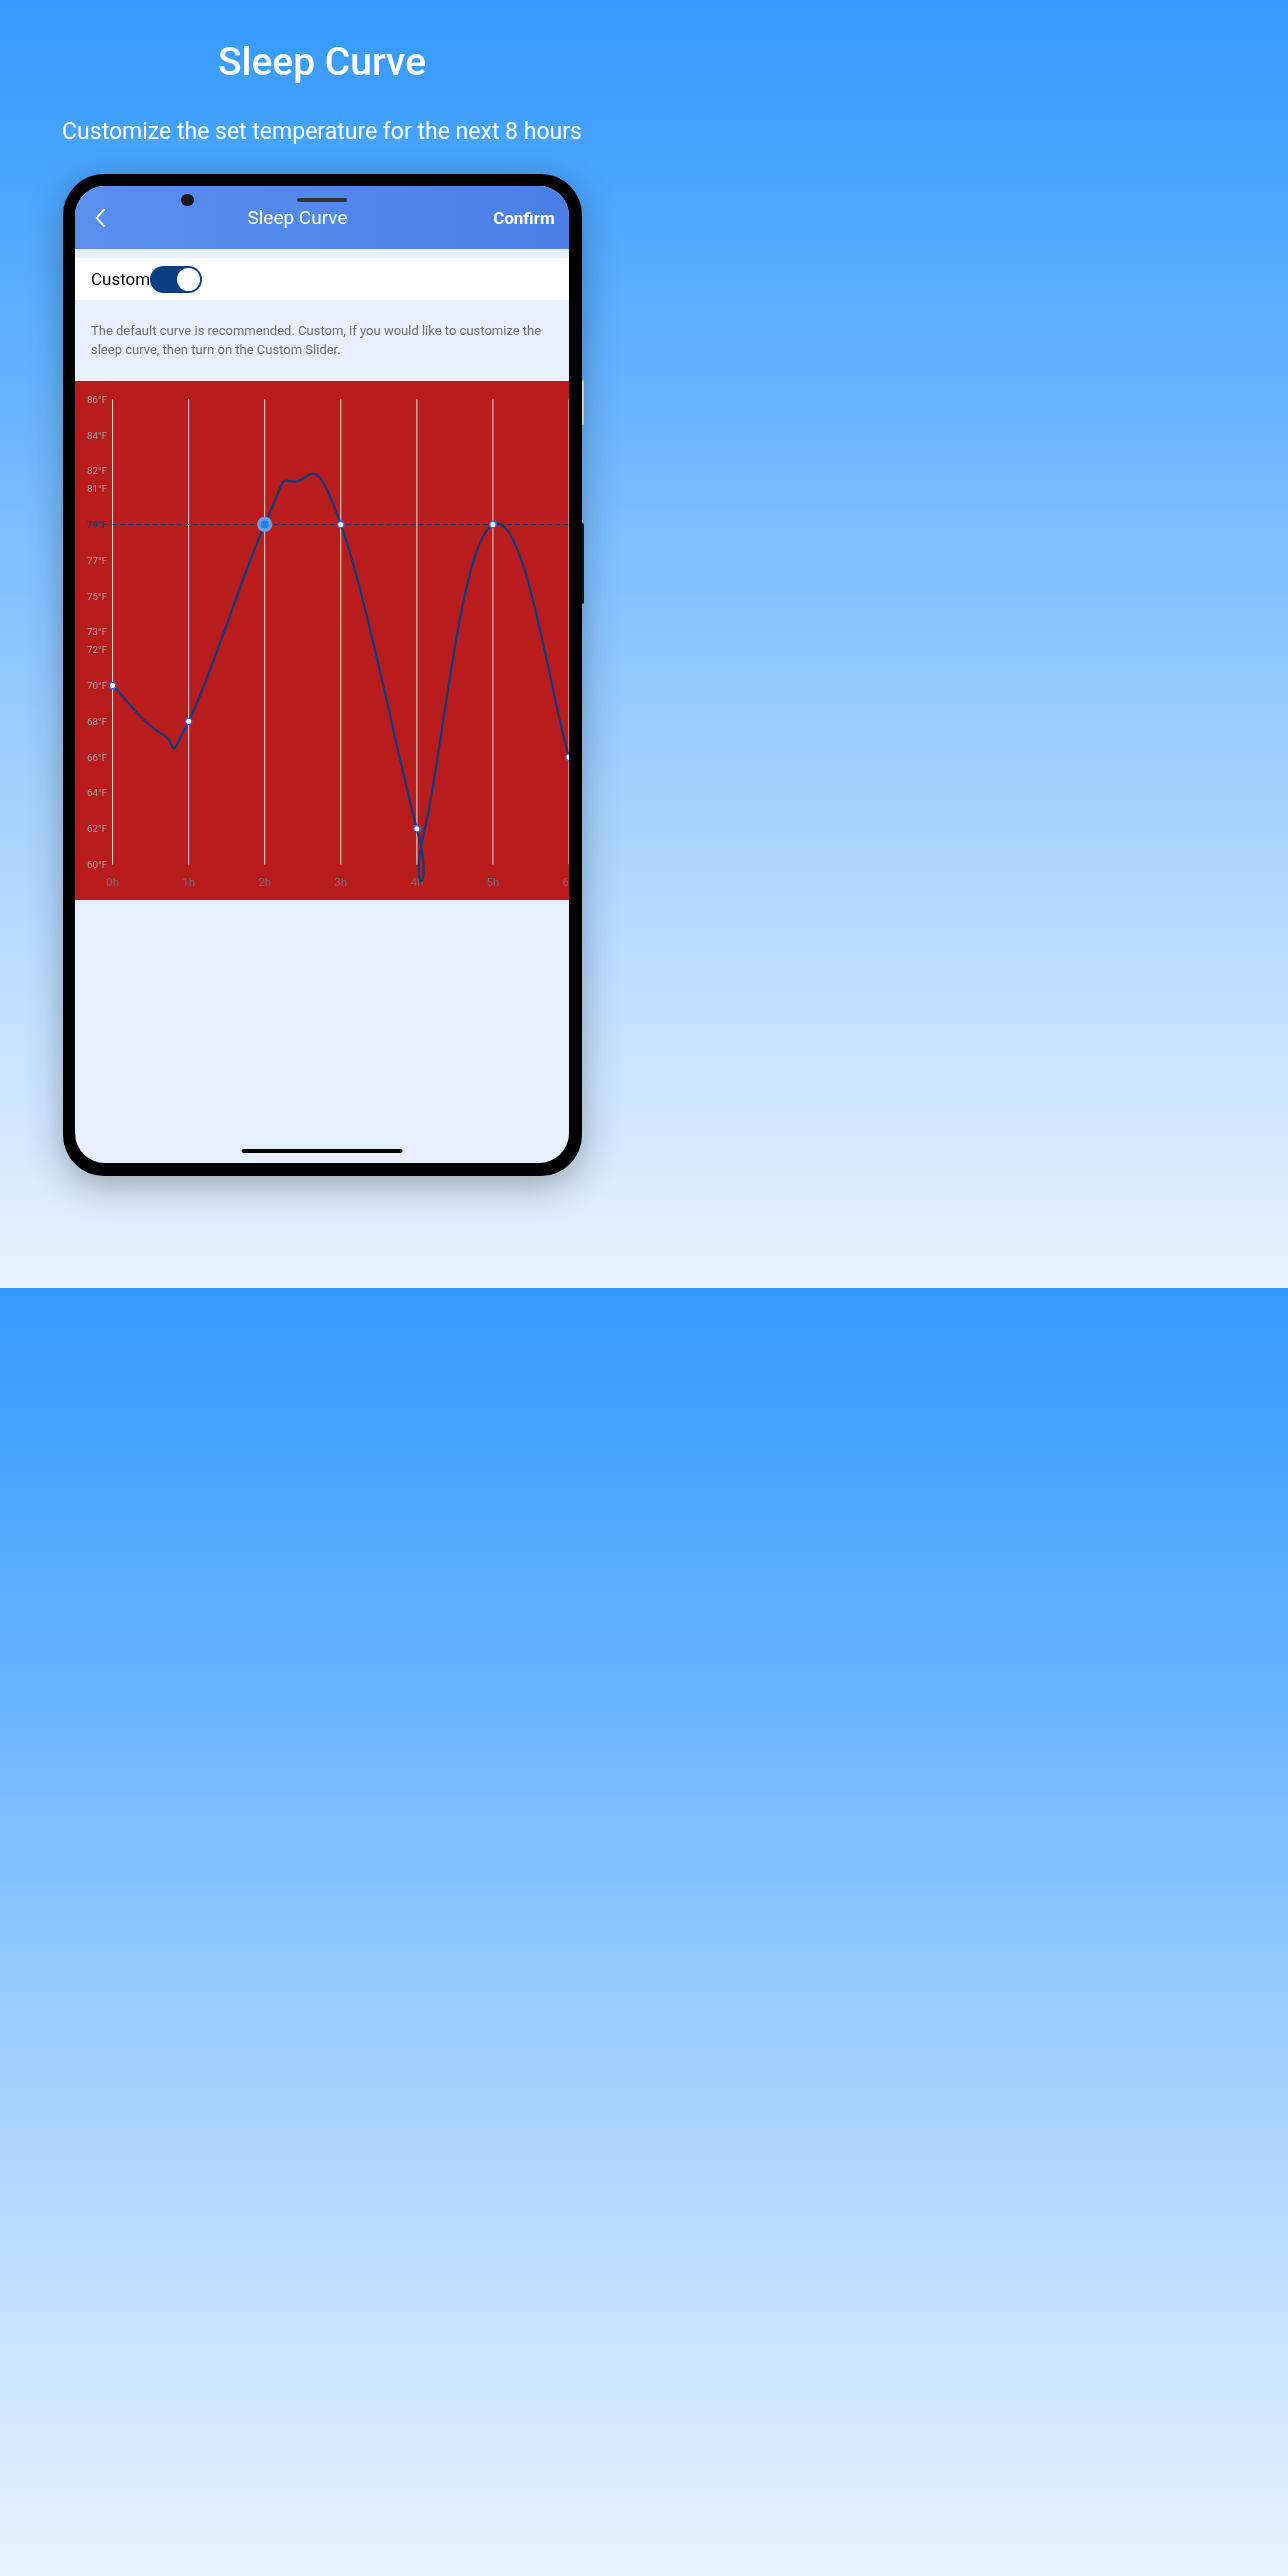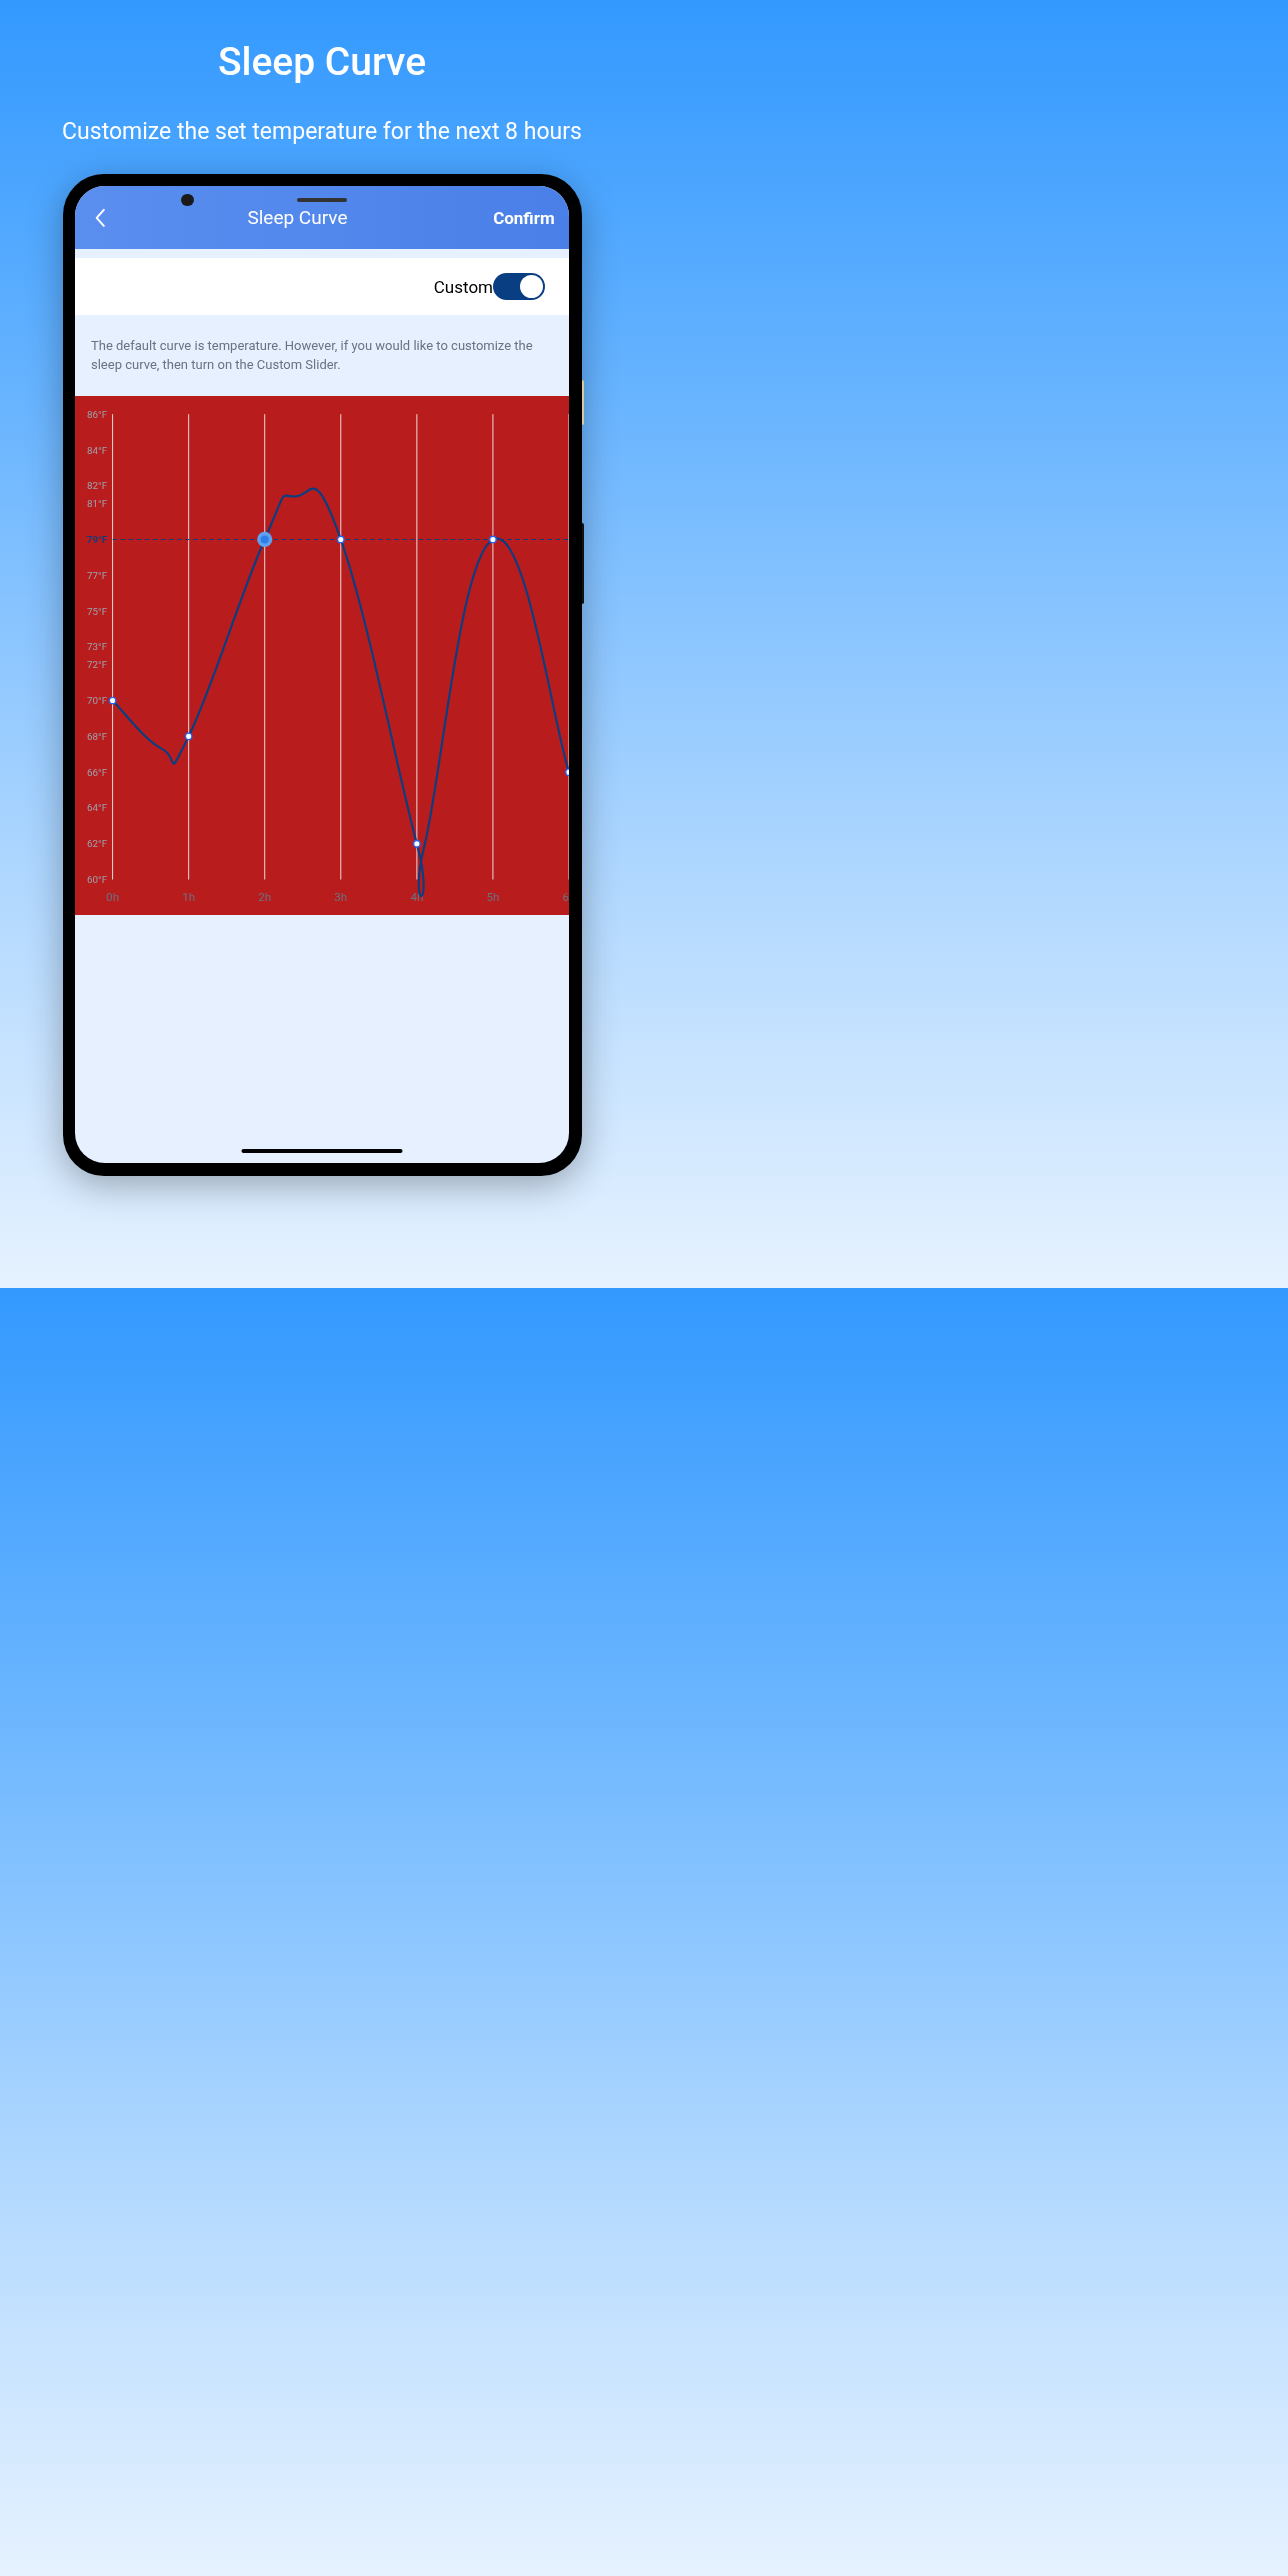--- a/index.html
+++ b/index.html
@@ -131,26 +131,26 @@
   font-weight: 400;
   margin-left: -9px;
 }
 
 .confirm-btn {
   font-size: 17px;
   font-weight: 700;
 }
 
 .custom-row {
-  height: 57px;
+  height: 42px;
   background: #fff;
   display: flex;
   align-items: center;
-  justify-content: flex-end;
-  padding: 0 24px;
+  justify-content: flex-start;
+  padding: 0 16px;
   margin-top: 9px;
 }
 
 .custom-label {
   font-size: 17px;
   color: #000;
   font-weight: 400;
 }
 
 .toggle {
@@ -222,21 +222,21 @@
       <span class="confirm-btn">Confirm</span>
     </div>
 
     <div class="custom-row">
       <span class="custom-label">Custom</span>
       <div class="toggle">
         <div class="toggle-thumb"></div>
       </div>
     </div>
 
-    <div class="info-text">The default curve is temperature. However, if you would like to customize the sleep curve, then turn on the Custom Slider.</div>
+    <div class="info-text">The default curve is recommended. Custom, if you would like to customize the sleep curve, then turn on the Custom Slider.</div>
 
     <div class="chart-area">
       <svg class="chart-svg" id="chart-svg" viewBox="0 0 552 560">
           <line class="grid-v" x1="42" y1="8" x2="42" y2="528"></line>
           <line class="grid-v" x1="127" y1="8" x2="127" y2="528"></line>
           <line class="grid-v" x1="212" y1="8" x2="212" y2="528"></line>
           <line class="grid-v" x1="297" y1="8" x2="297" y2="528"></line>
           <line class="grid-v" x1="382" y1="8" x2="382" y2="528"></line>
           <line class="grid-v" x1="467" y1="8" x2="467" y2="528"></line>
           <line class="grid-v" x1="552" y1="8" x2="552" y2="528"></line>

